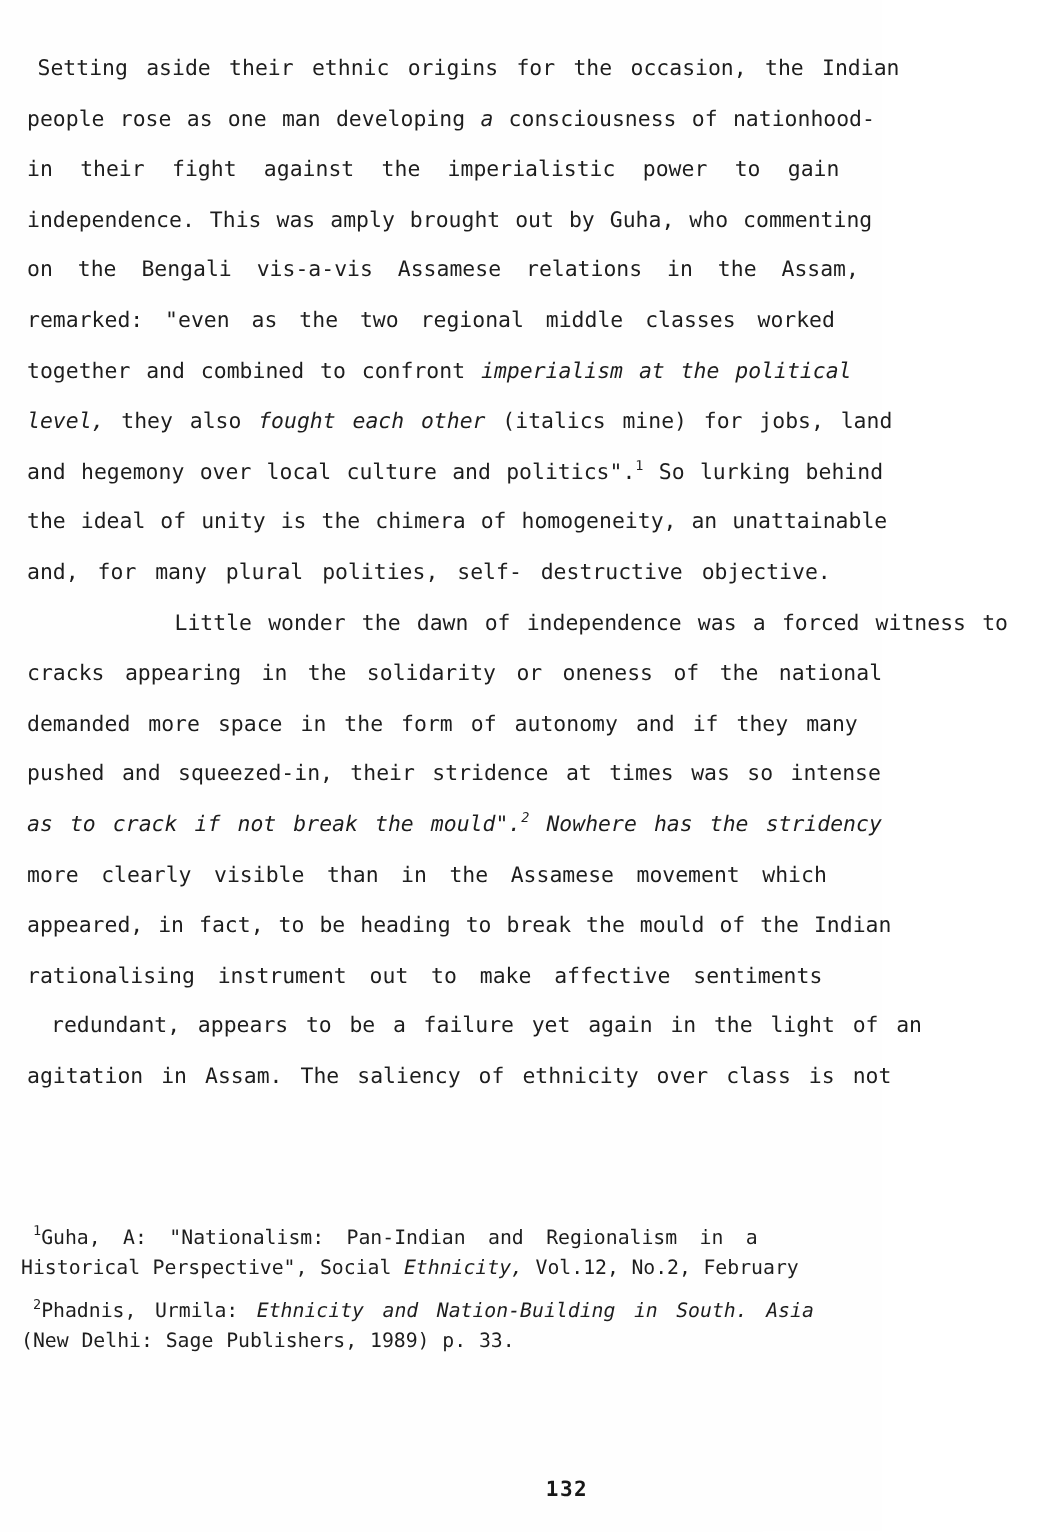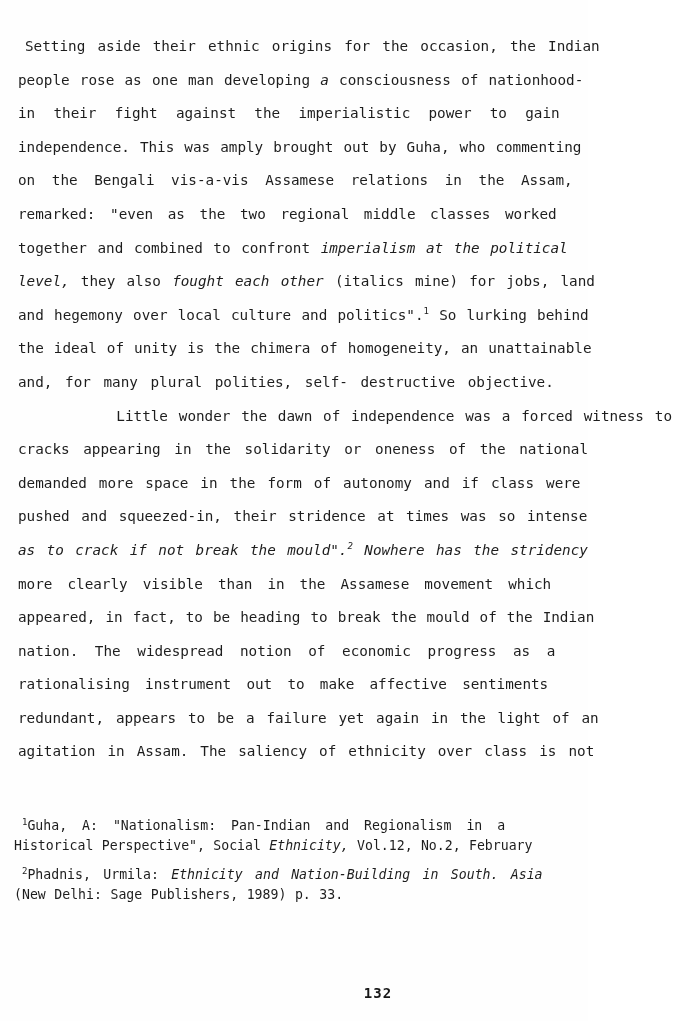--- a/index.html
+++ b/index.html
@@ -98,28 +98,27 @@
       <div class="body-line" style="word-spacing: 1.4px;"><span class="w">independence. This was amply brought out by Guha, who commenting</span></div>
       <div class="body-line" style="word-spacing: 8px;"><span class="w">on the Bengali vis-a-vis Assamese relations in the Assam,</span></div>
       <div class="body-line" style="word-spacing: 6px;"><span class="w">remarked: "even as the two regional middle classes worked</span></div>
       <div class="body-line" style="word-spacing: 2px;"><span class="w">together and combined to confront </span><span class="w it">imperialism at the political</span></div>
       <div class="body-line" style="word-spacing: 2.6px;"><span class="w it">level,</span><span class="w"> they also </span><span class="w it">fought each other</span><span class="w"> (italics mine) for jobs, land</span></div>
       <div class="body-line" style="word-spacing: 1.6px;"><span class="w">and hegemony over local culture and politics".</span><sup>1</sup><span class="w"> So lurking behind</span></div>
       <div class="body-line" style="word-spacing: 1.4px;"><span class="w">the ideal of unity is the chimera of homogeneity, an unattainable</span></div>
       <div class="body-line" style="word-spacing: 4px;"><span class="w">and, for many plural polities, self- destructive objective.</span></div>
       <div class="body-line" style="word-spacing: 2.2px; text-align: right;"><span class="w">Little wonder the dawn of independence was a forced witness to</span></div>
       <div class="body-line" style="word-spacing: 5px;"><span class="w">cracks appearing in the solidarity or oneness of the national</span></div>
-      <div class="body-line" style="word-spacing: 3.4px;"><span class="w">demanded more space in the form of autonomy and if class were</span></div>
+      <div class="body-line" style="word-spacing: 3.4px;"><span class="w">demanded more space in the form of autonomy and if they many</span></div>
       <div class="body-line" style="word-spacing: 3px;"><span class="w">pushed and squeezed-in, their stridence at times was so intense</span></div>
       <div class="body-line" style="word-spacing: 2.8px; font-style: italic;"><span class="w">as to crack if not break the mould".</span><sup>2</sup><span class="w"> Nowhere has the stridency</span></div>
       <div class="body-line" style="word-spacing: 6.4px;"><span class="w">more clearly visible than in the Assamese movement which</span></div>
       <div class="body-line" style="word-spacing: 1.4px;"><span class="w">appeared, in fact, to be heading to break the mould of the Indian</span></div>
-      <div class="body-line" style="word-spacing: 8px;"><span class="w">nation. The widespread notion of economic progress as a</span></div>
       <div class="body-line" style="word-spacing: 6.6px;"><span class="w">rationalising instrument out to make affective sentiments</span></div>
-      <div class="body-line" style="word-spacing: 3.2px;"><span class="w">redundant, appears to be a failure yet again in the light of an</span></div>
+      <div class="body-line" style="word-spacing: 3.2px; margin-left: 16px;"><span class="w">redundant, appears to be a failure yet again in the light of an</span></div>
       <div class="body-line" style="word-spacing: 3.4px;"><span class="w">agitation in Assam. The saliency of ethnicity over class is not</span></div>
     </div>
 
   <div class="footnotes" id="footnotes-block">
       <div class="fn">
         <div class="fn-line" style="word-spacing: 7px; padding-left: 8px;"><sup>1</sup><span class="w">Guha, A: "Nationalism: Pan-Indian and Regionalism in a</span></div>
         <div class="fn-line" style="word-spacing: 0.4px;"><span class="w">Historical Perspective", Social </span><span class="w it">Ethnicity,</span><span class="w"> Vol.12, No.2, February</span></div>
       </div>
       <div class="fn">
         <div class="fn-line" style="word-spacing: 4.4px; padding-left: 8px;"><sup>2</sup><span class="w">Phadnis, Urmila: </span><span class="w it">Ethnicity and Nation-Building in South. Asia</span></div>

